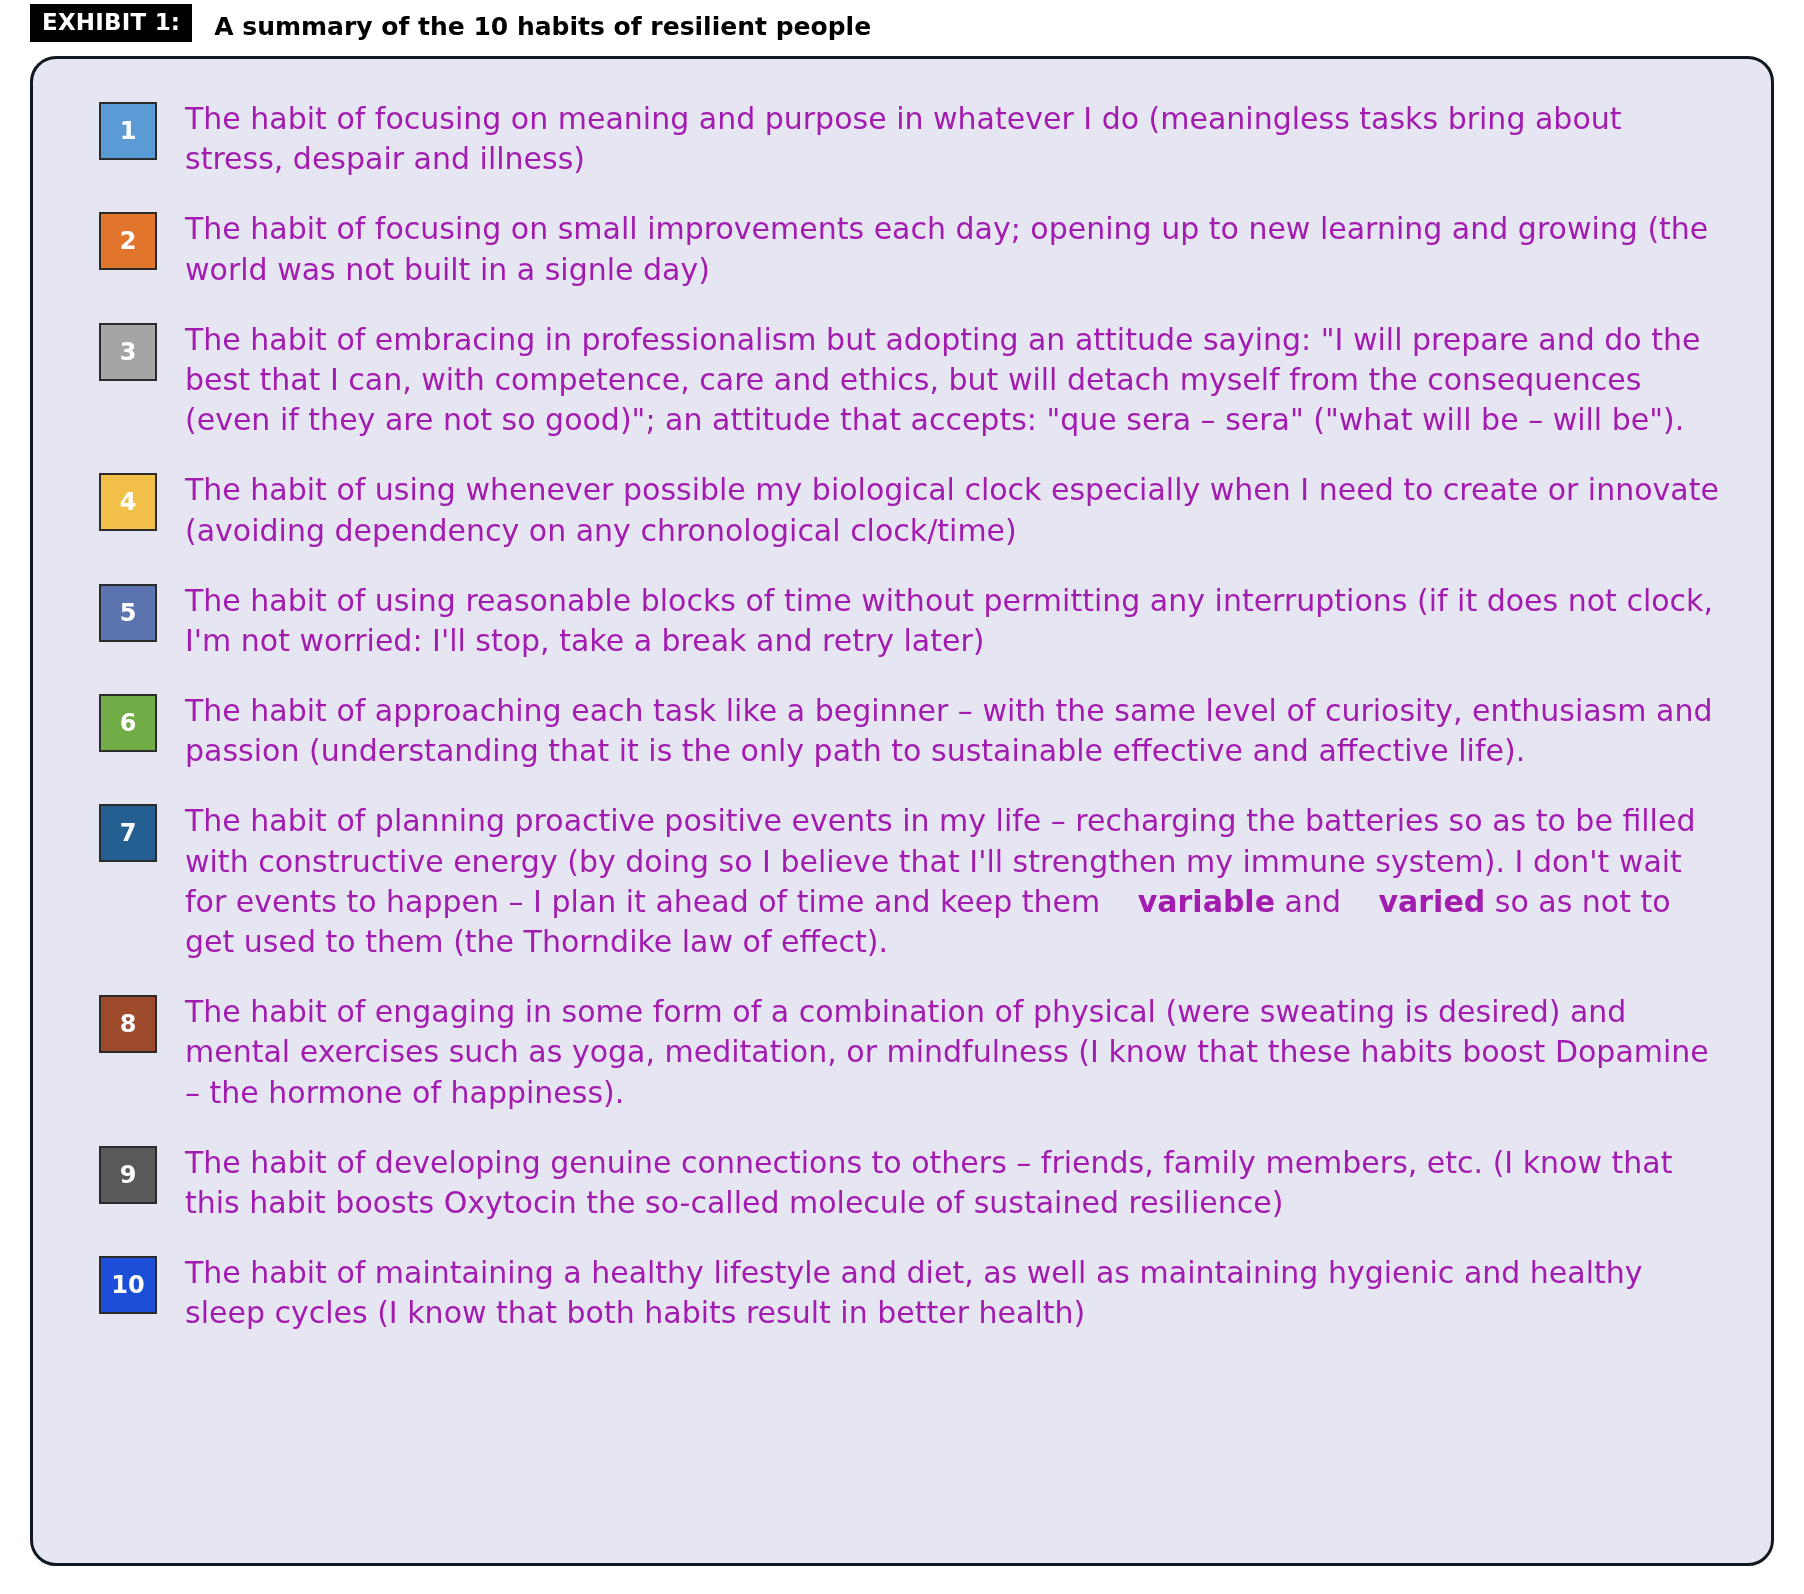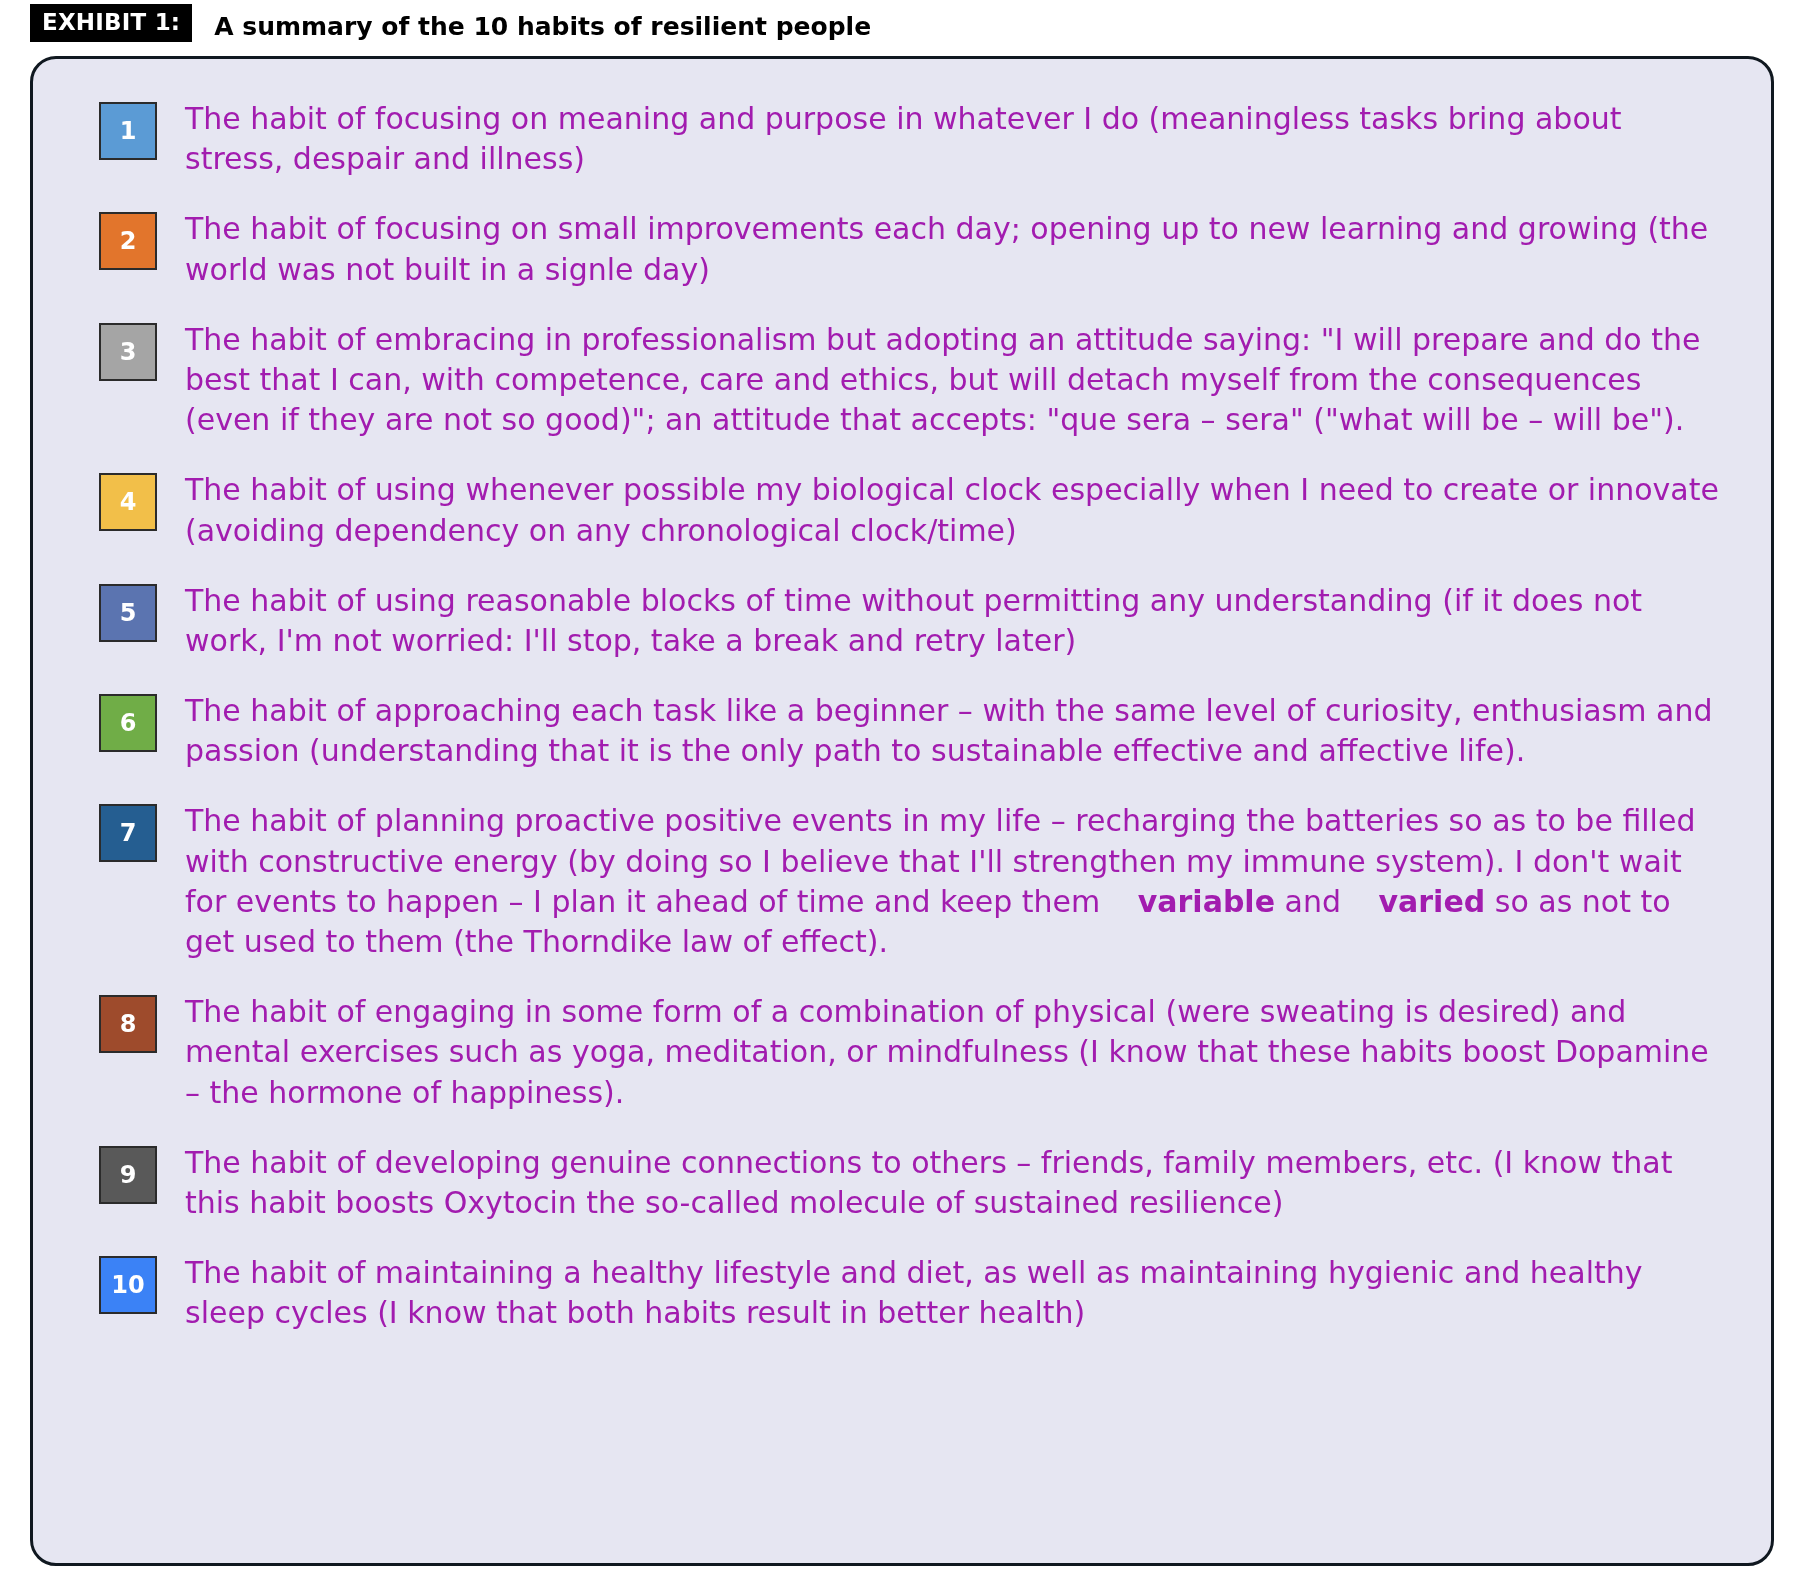--- a/index.html
+++ b/index.html
@@ -120,38 +120,38 @@
         <div class="habit">
           <div class="badge" style="background: rgb(165, 165, 165);">3</div>
           <div class="habit-text">The habit of embracing in professionalism but adopting an attitude saying: "I will prepare and do the best that I can, with competence, care and ethics, but will detach myself from the consequences (even if they are not so good)"; an attitude that accepts: "que sera – sera" ("what will be – will be").</div>
         </div>
         <div class="habit">
           <div class="badge" style="background: rgb(242, 191, 73);">4</div>
           <div class="habit-text">The habit of using whenever possible my biological clock especially when I need to create or innovate (avoiding dependency on any chronological clock/time)</div>
         </div>
         <div class="habit">
           <div class="badge" style="background: rgb(91, 116, 176);">5</div>
-          <div class="habit-text">The habit of using reasonable blocks of time without permitting any understanding (if it does not work, I'm not worried: I'll stop, take a break and retry later)</div>
+          <div class="habit-text">The habit of using reasonable blocks of time without permitting any interruptions (if it does not clock, I'm not worried: I'll stop, take a break and retry later)</div>
         </div>
         <div class="habit">
           <div class="badge" style="background: rgb(112, 173, 71);">6</div>
           <div class="habit-text">The habit of approaching each task like a beginner – with the same level of curiosity, enthusiasm and passion (understanding that it is the only path to sustainable effective and affective life).</div>
         </div>
         <div class="habit">
           <div class="badge" style="background: rgb(37, 94, 145);">7</div>
           <div class="habit-text"><span>The habit of planning proactive positive events in my life – recharging the batteries so as to be filled with constructive energy (by doing so I believe that I'll strengthen my immune system). I don't wait for events to happen – I plan it ahead of time and keep them </span><b>variable</b><span> and </span><b>varied</b><span> so as not to get used to them (the Thorndike law of effect).</span></div>
         </div>
         <div class="habit">
           <div class="badge" style="background: rgb(158, 75, 44);">8</div>
           <div class="habit-text">The habit of engaging in some form of a combination of physical (were sweating is desired) and mental exercises such as yoga, meditation, or mindfulness (I know that these habits boost Dopamine – the hormone of happiness).</div>
         </div>
         <div class="habit">
           <div class="badge" style="background: rgb(89, 89, 89);">9</div>
           <div class="habit-text">The habit of developing genuine connections to others – friends, family members, etc. (I know that this habit boosts Oxytocin the so-called molecule of sustained resilience)</div>
         </div>
         <div class="habit">
-          <div class="badge" style="background: #3b82f6;">10</div>
+          <div class="badge" style="background: #1d4ed8;">10</div>
           <div class="habit-text">The habit of maintaining a healthy lifestyle and diet, as well as maintaining hygienic and healthy sleep cycles (I know that both habits result in better health)</div>
         </div>
       </div>
   </div>
 
 </div>
 
 </body></html>

